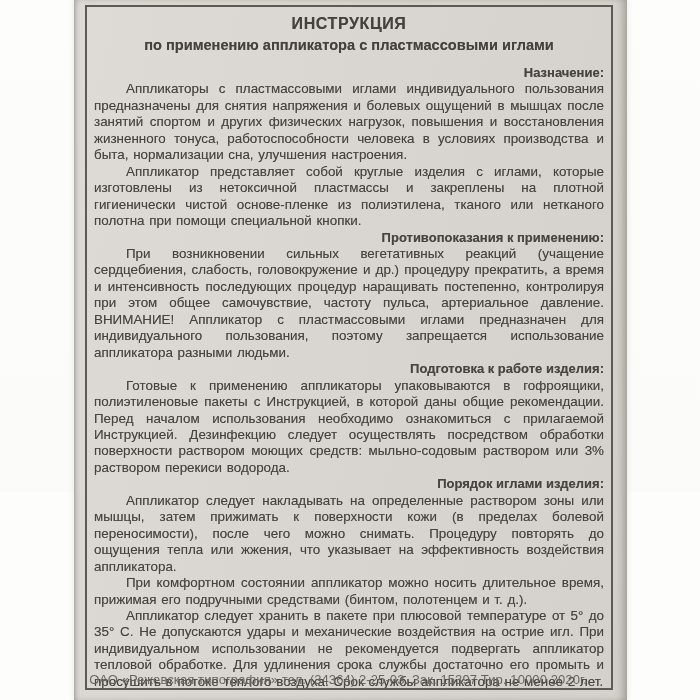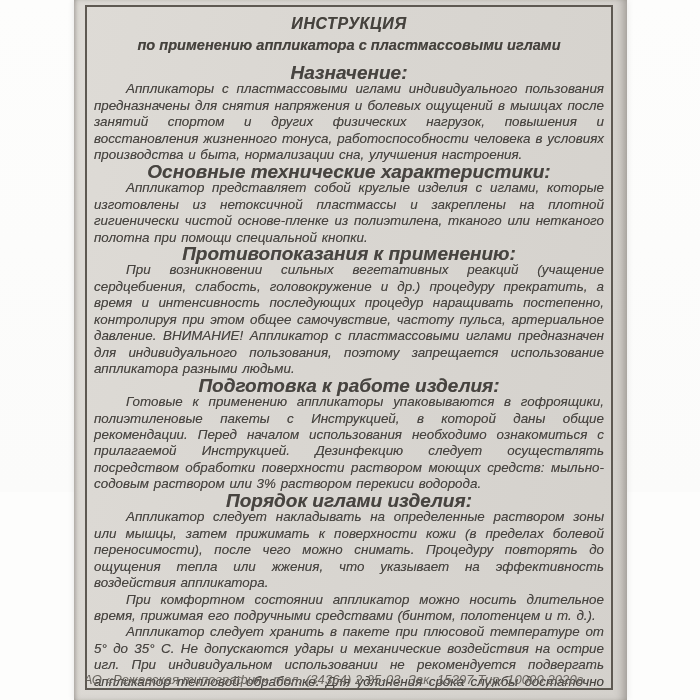--- a/index.html
+++ b/index.html
@@ -9,21 +9,20 @@
     height: 700px;
     background: #fdfdfc;
     overflow: hidden;
     font-family: "Liberation Sans", sans-serif;
   }
   .photo-stage {
     position: relative;
     width: 700px;
     height: 492px;
     background: linear-gradient(180deg, #fdfdfc 0%, #fbfbfa 100%);
-    font-style: italic;
   }
   .paper {
     position: absolute;
     left: 74px;
     top: 0;
     width: 553px;
     height: 700px;
     background: linear-gradient(103deg, #dedbd6 0%, #d9d6d1 45%, #d4d1cc 100%);
     box-shadow:
       inset 4px 0 5px -3px rgba(95, 90, 84, 0.55),
@@ -62,23 +61,23 @@
   .sections {
     margin-top: 11px;
     color: #474440;
     font-size: 13.4px;
     line-height: 16.45px;
     text-shadow: 0 0 0.5px rgba(71,68,64,0.5);
   }
   .sec { margin: 0; }
   .sec-h {
     margin: 0;
-    font-size: 19px;
+    font-size: 13px;
     font-weight: bold;
-    text-align: center;
+    text-align: right;
   }
   .sec-p {
     margin: 0;
     text-align: justify;
     text-indent: 32px;
     word-spacing: 1px;
   }
   .print-footer {
     position: absolute;
     right: 24px;
@@ -100,21 +99,20 @@
       <h2 class="doc-subtitle">по применению аппликатора с пластмассовыми иглами</h2>
 
       <div class="sections">
 
         <section class="sec">
           <h3 class="sec-h">Назначение:</h3>
           <p class="sec-p">Аппликаторы с пластмассовыми иглами индивидуального пользования предназначены для снятия напряжения и болевых ощущений в мышцах после занятий спортом и других физических нагрузок, повышения и восстановления жизненного тонуса, работоспособности человека в условиях производства и быта, нормализации сна, улучшения настроения.</p>
         </section>
 
         <section class="sec">
-          <h3 class="sec-h">Основные технические характеристики:</h3>
           <p class="sec-p">Аппликатор представляет собой круглые изделия с иглами, которые изготовлены из нетоксичной пластмассы и закреплены на плотной гигиенически чистой основе-пленке из полиэтилена, тканого или нетканого полотна при помощи специальной кнопки.</p>
         </section>
 
         <section class="sec">
           <h3 class="sec-h">Противопоказания к применению:</h3>
           <p class="sec-p">При возникновении сильных вегетативных реакций (учащение сердцебиения, слабость, головокружение и др.) процедуру прекратить, а время и интенсивность последующих процедур наращивать постепенно, контролируя при этом общее самочувствие, частоту пульса, артериальное давление. ВНИМАНИЕ! Аппликатор с пластмассовыми иглами предназначен для индивидуального пользования, поэтому запрещается использование аппликатора разными людьми.</p>
         </section>
 
         <section class="sec">
           <h3 class="sec-h">Подготовка к работе изделия:</h3>

